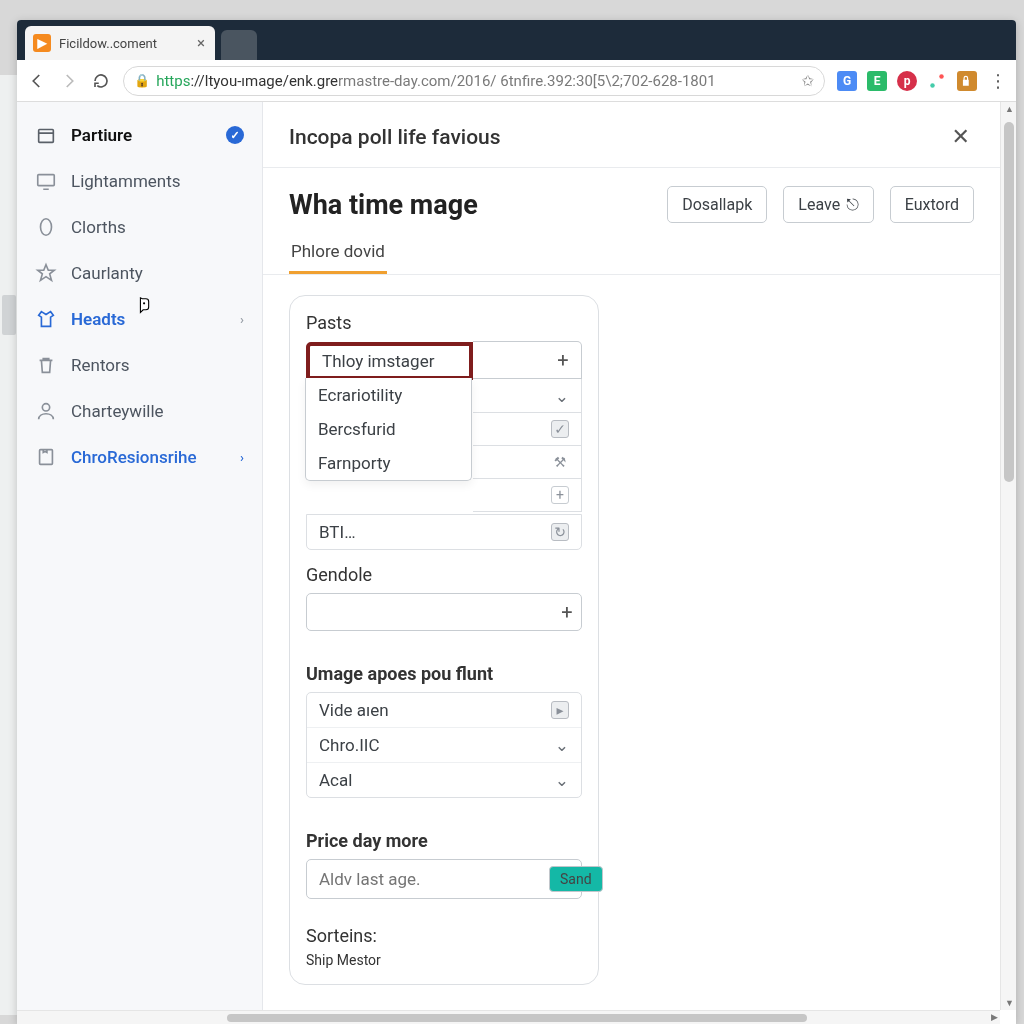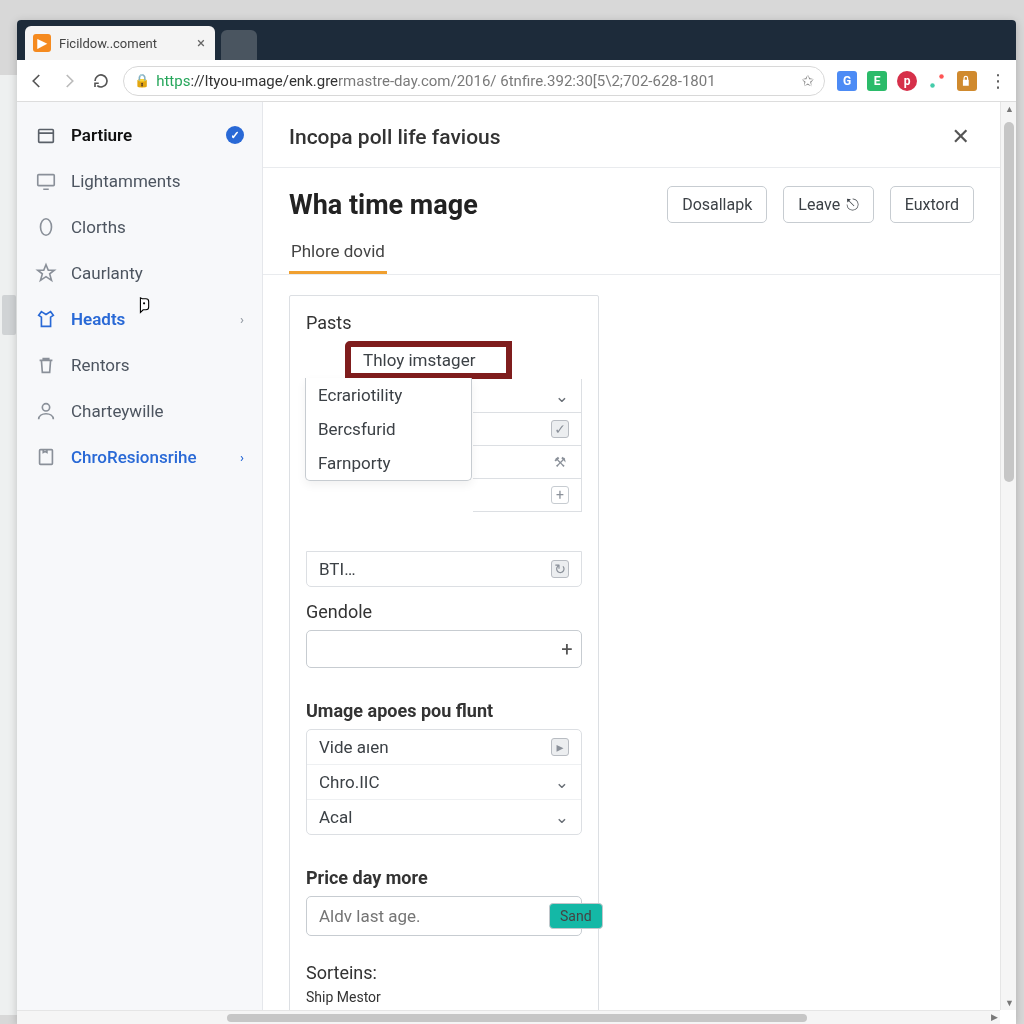--- a/index.html
+++ b/index.html
@@ -53,26 +53,26 @@
   .page-hdr { padding:18px 26px 14px 26px; display:flex; align-items:center; border-bottom:1px solid #e9ebee;}
   .page-hdr h2 { font-size:21px; font-weight:500; color:#333; flex:1;}
   .close-x { font-size:22px; color:#555; cursor:pointer; padding:4px;}
   .sub-hdr { padding:18px 26px 10px 26px; display:flex; align-items:center; gap:16px;}
   .sub-hdr h1 { font-size:27px; font-weight:700; color:#222; flex:1;}
   .btn { border:1px solid #c7ccd1; background:#fff; border-radius:5px; padding:8px 14px; font-size:16px; color:#3c4146; cursor:pointer; display:inline-flex;align-items:center;gap:6px;}
   .tabrow { padding:0 26px; border-bottom:1px solid #e9ebee;}
   .tabrow .tabitem { display:inline-block; padding:8px 2px 10px 2px; font-size:17px; color:#444; border-bottom:3px solid #f0a030;}
 
   .form-area { padding:20px 26px; }
-  .card { border:1px solid #dcdfe3; border-radius:2px; width:310px; padding:16px 0 16px 0; }
+  .card { border:1px solid #dcdfe3; border-radius:16px; width:310px; padding:16px 0 16px 0; }
   .section { padding:0 16px 14px 16px;}
   .section-label { font-size:18px; color:#333; margin-bottom:8px;}
   .section-label.mt { margin-top:18px;font-weight:bold;}
   .field { border:1px solid #c7ccd1; border-radius:5px; display:flex; align-items:center; height:38px; position:relative;}
-  .field.focus { border:6px solid #7f1d1d;margin-left:39px; }
+  .field.focus { border:4px solid #7f1d1d; }
   .combo-wrap { position:relative;}
   .combo-input { flex:1; border:none; outline:none; padding:0 12px; font-size:17px; color:#3c4146; background:transparent; height:100%;}
   .field-action { width:36px; text-align:center; font-size:20px; color:#555; border-left:1px solid #dcdfe3; height:100%; display:flex;align-items:center;justify-content:center;cursor:pointer;}
   .dropdown { position:absolute; top:37px; left:-1px; right:127px; background:#fff; border:1px solid #c7ccd1; border-top:none; border-radius:0 0 5px 5px; z-index:5; box-shadow:0 4px 10px rgba(0,0,0,0.06);}
   .dd-item { padding:7px 12px; font-size:17px; color:#3c4146; cursor:pointer;}
   .list { border:1px solid #dcdfe3; border-radius:5px; }
   .list-row { display:flex; align-items:center; padding:7px 12px; font-size:17px; color:#3c4146;}
   .list-row + .list-row { border-top:1px solid #eef0f2;}
   .row-action { margin-left:auto; color:#8a9099; width:18px;height:18px;display:flex;align-items:center;justify-content:center;font-size:14px;}
   .row-action.box { border:1px solid #b8bcc2;border-radius:3px;background:#eceef0;}

